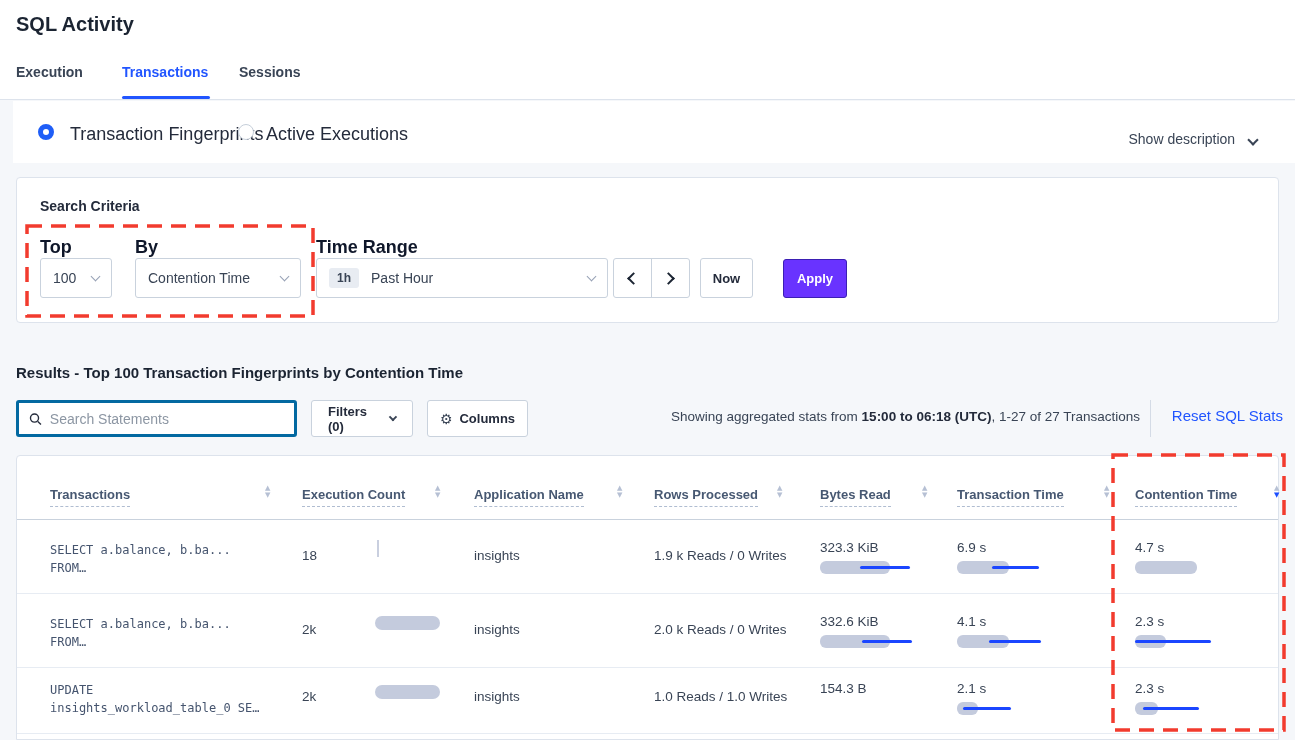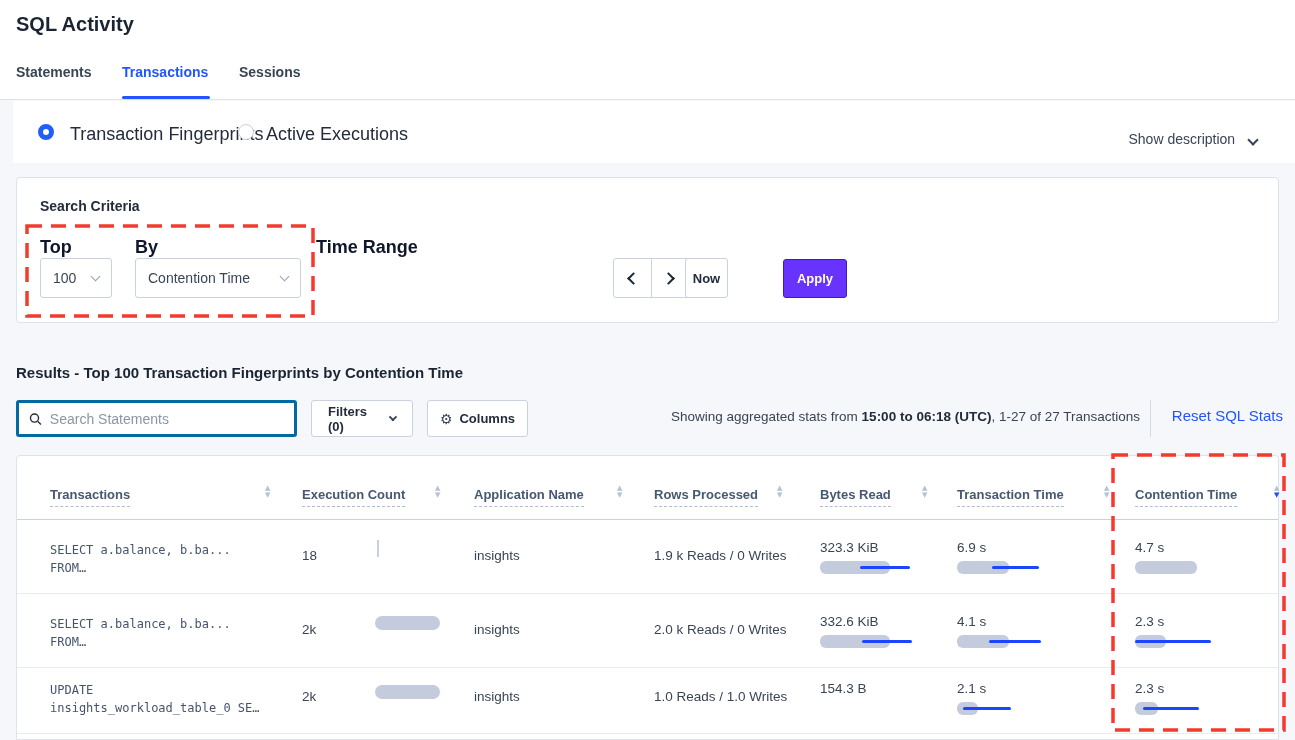--- a/index.html
+++ b/index.html
@@ -73,21 +73,21 @@
   
   .red-box { position:absolute; pointer-events:none; }
 </style>
 </head>
 <body>
 
 <div id="canvas">
 
   <div class="top-band">
     <div class="page-title">SQL Activity</div>
-    <div class="tab" style="left:16px">Statements</div>
+    <div class="tab" style="left:16px">Execution</div>
     <div class="tab active" style="left:122px">Transactions</div>
     <div class="tab" style="left:239px">Sessions</div>
     <div class="tab-underline"></div>
   </div>
 
   <div class="radio-band">
     <span class="radio sel" style="left:25px; top:23px"></span>
     <span class="radio-label" style="left:57px; top:23px">Transaction Fingerprints</span>
     <span class="radio unsel" style="left:225px; top:23px"></span>
     <span class="radio-label" style="left:253px; top:23px">Active Executions</span>
@@ -106,30 +106,35 @@
     <span class="chev"></span>
   </div>
 
   <div class="field-label" style="left:135px; top:237px">By</div>
   <div class="select-box" style="left:135px; top:258px; width:166px">
     <span>Contention Time</span>
     <span class="chev"></span>
   </div>
 
   <div class="field-label" style="left:316px; top:237px">Time Range</div>
+  <div class="select-box" style="left:316px; top:258px; width:292px">
+    <span class="badge-1h">1h</span>
+    <span>Past Hour</span>
+    <span class="chev"></span>
+  </div>
 
   <div class="btn" style="left:613px; top:258px; width:77px; height:40px; padding:0">
     <span class="arrow-cell" style="border-right:1px solid #c9d2dd">
         <span class="arrow-chev left"></span>
       </span>
     <span class="arrow-cell">
         <span class="arrow-chev right"></span>
       </span>
   </div>
-  <div class="btn" style="left:685px; top:258px; width:43px; height:40px">Now</div>
+  <div class="btn" style="left:700px; top:258px; width:53px; height:40px">Now</div>
   <div class="btn" id="apply-btn" style="left:783px; top:259px; width:64px; height:39px">Apply</div>
 
   <svg class="red-box" style="left:25px; top:224px" width="290" height="94">
     <rect x="2" y="2" width="286" height="90" fill="none" stroke="#f23b2e" stroke-width="3.5" stroke-dasharray="15,9"></rect>
   </svg>
 
   <div class="results-heading">Results - Top 100 Transaction Fingerprints by Contention Time</div>
 
   <div class="search-box">
     <svg width="14" height="14" viewBox="0 0 14 14">

